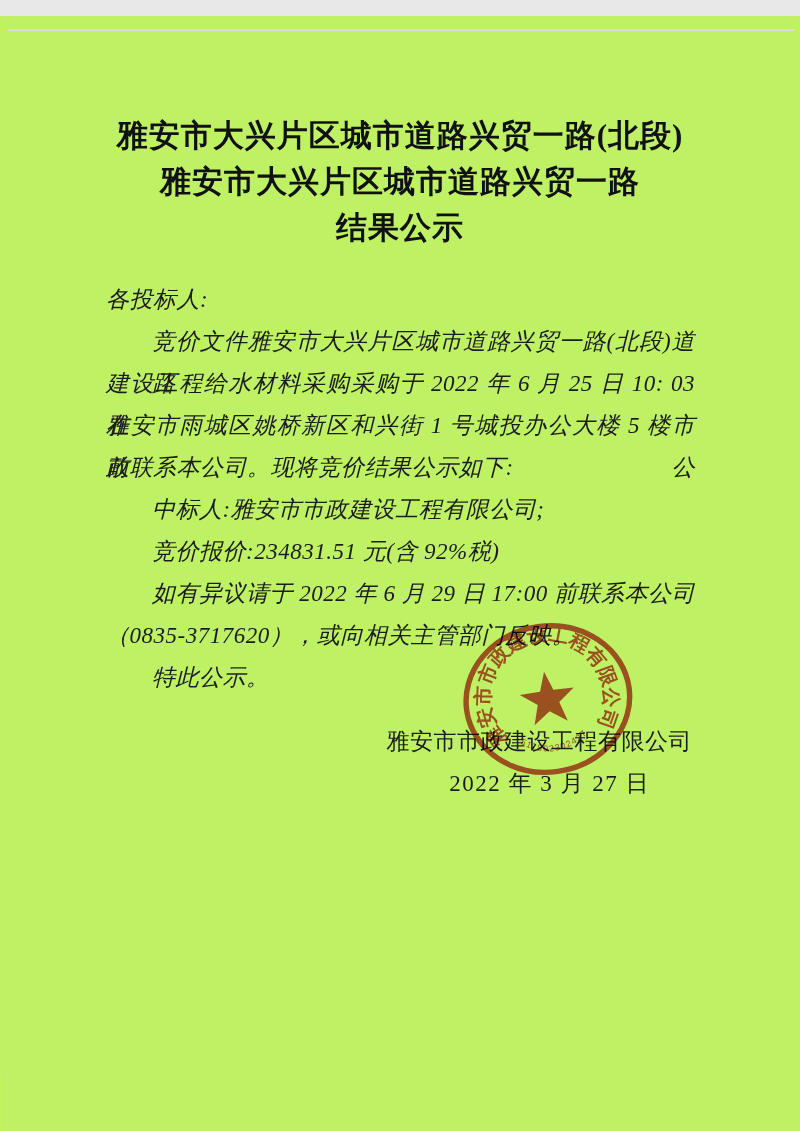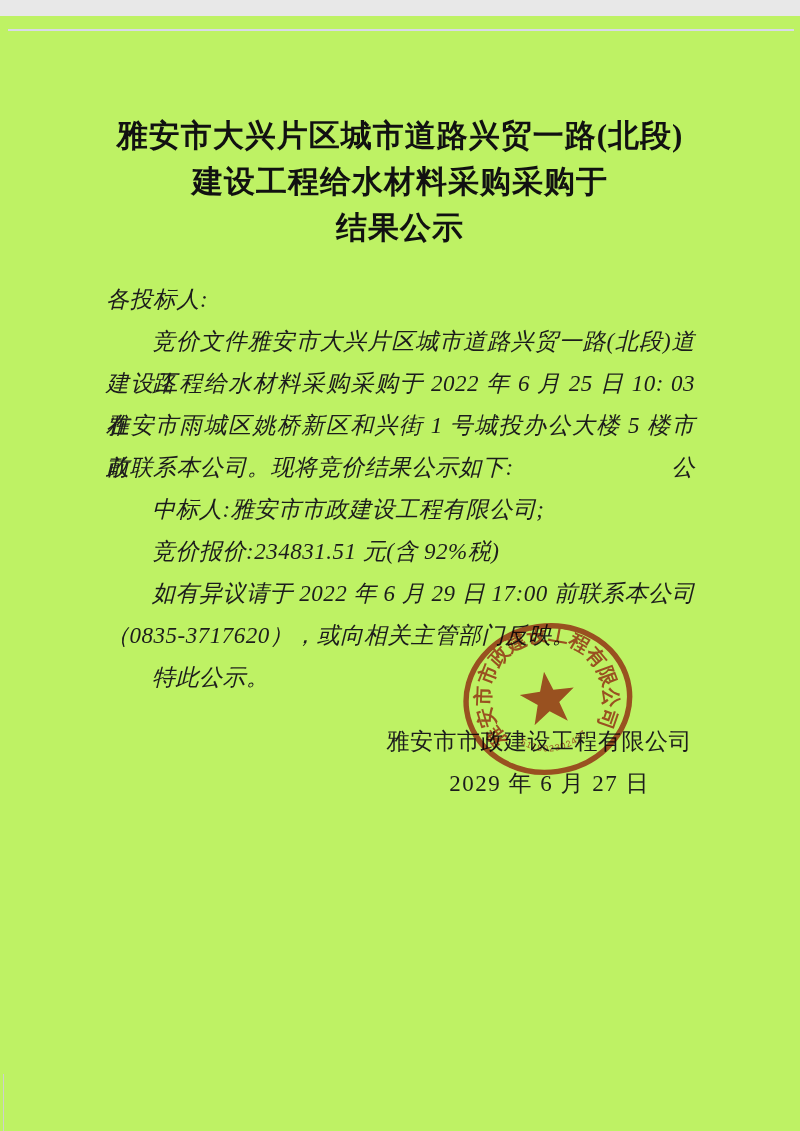--- a/index.html
+++ b/index.html
@@ -56,39 +56,39 @@
 <body>
 
 <div class="page">
 
   <div class="scan-line-top"></div>
   <div class="scan-edge-left"></div>
   <div class="scan-corner-dash"></div>
 
   <div class="title">
     <div>雅安市大兴片区城市道路兴贸一路(北段)</div>
-    <div>建设工程给水材料采购采购于</div>
+    <div>雅安市大兴片区城市道路兴贸一路</div>
     <div>结果公示</div>
   </div>
 
   <div class="doc-body">
     <div class="line">各投标人:</div>
     <div class="line indent just">竞价文件雅安市大兴片区城市道路兴贸一路(北段)道路</div>
     <div class="line just">建设工程给水材料采购采购于 2022 年 6 月 25 日 10: 03 在</div>
     <div class="line just">雅安市雨城区姚桥新区和兴街 1 号城投办公大楼 5 楼市政公</div>
     <div class="line">前联系本公司。现将竞价结果公示如下:</div>
     <div class="line indent">中标人:雅安市市政建设工程有限公司;</div>
     <div class="line indent">竞价报价:234831.51 元(含 92%税)</div>
     <div class="line indent just">如有异议请于 2022 年 6 月 29 日 17:00 前联系本公司</div>
     <div class="line">（0835-3717620），或向相关主管部门反映。</div>
     <div class="line indent">特此公示。</div>
   </div>
 
   <div class="sig-company">雅安市市政建设工程有限公司</div>
-  <div class="sig-date">2029 年 6 月 27 日</div>
+  <div class="sig-date">2022 年 3 月 27 日</div>
 
   <div class="seal">
     <svg viewBox="0 0 180 160" width="178" height="158">
       <defs>
         <path id="sealArcTop" d="M 44.3,115.7 A 58,58 0 1 1 134.3,115.7" fill="none"></path>
         <path id="sealArcBottom" d="M 55.9,120.6 A 53,53 0 0 0 124.1,120.6" fill="none"></path>
       </defs>
       <ellipse cx="90" cy="80" rx="83" ry="74" fill="none" stroke-width="5.5" stroke="#c8423d"></ellipse>
       <polygon points="90,52 96.8,71.6 117.6,72 101,84.6 107,104.5 90,92.6 73,104.5 79,84.6 62.4,72 83.2,71.6" fill="#c8423d"></polygon>
       <text font-size="20" font-weight="bold" fill="#c8423d">

